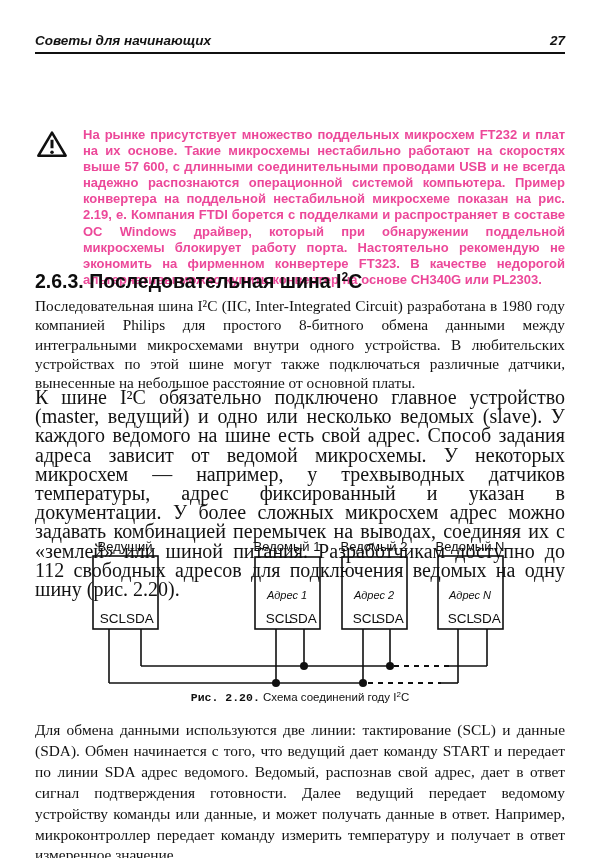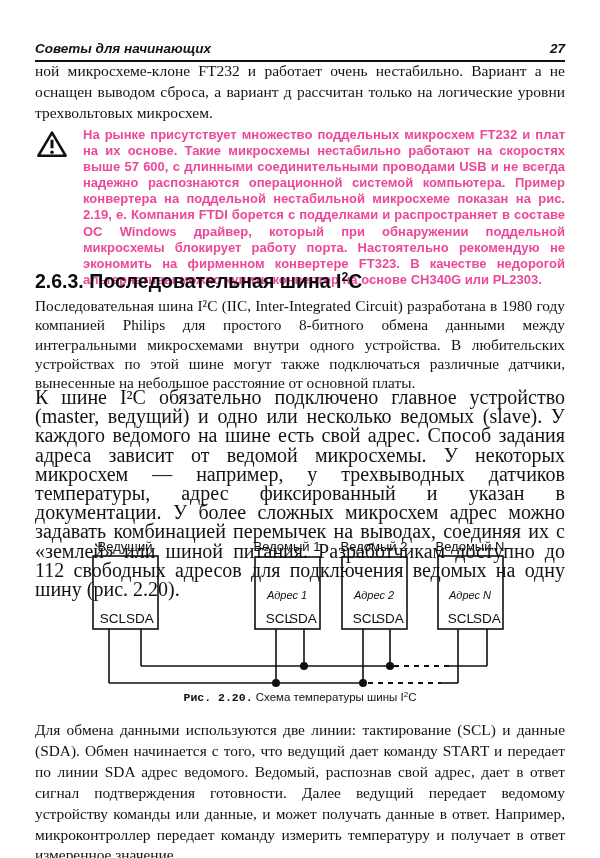--- a/index.html
+++ b/index.html
@@ -6,21 +6,21 @@
   .page{
     position:relative;
     width:600px;height:858px;
     background:#ffffff;
     overflow:hidden;
     color:#121212;
     font-family:"Liberation Serif", serif;
   }
   
   .running-header{
-    position:absolute;left:35px;top:41px;width:530px;
+    position:absolute;left:35px;top:33px;width:530px;
     display:flex;justify-content:space-between;align-items:baseline;
     font-family:"Liberation Sans", sans-serif;
     font-style:italic;font-weight:700;font-size:13.5px;
     border-bottom:2px solid #101010;
     padding-bottom:4px;
   }
   .para{
     position:absolute;left:35px;width:530px;
     text-align:justify;
   }
@@ -74,21 +74,20 @@
 </head>
 <body>
 
 <div class="page">
 
   <div class="running-header">
     <span>Советы для начинающих</span>
     <span>27</span>
   </div>
 
-  <div class="para p1">ной микросхеме-клоне FT232 и работает очень нестабильно. Вариант а не оснащен выводом сброса, а вариант д рассчитан только на логические уровни трехвольтовых микросхем.</div>
 
   <div class="warning">
     <svg class="icon" viewBox="0 0 34 30">
       <path d="M17 3 L31.5 27.5 L2.5 27.5 Z" fill="none" stroke="#101010" stroke-width="2.7" stroke-linejoin="round"></path>
       <line x1="17" y1="10.5" x2="17" y2="19.5" stroke="#101010" stroke-width="3.2"></line>
       <circle cx="17" cy="23.8" r="1.9" fill="#101010"></circle>
     </svg>
     <div class="wtext">На рынке присутствует множество поддельных микросхем FT232 и плат на их основе. Такие микросхемы нестабильно работают на скоростях выше 57 600, с длинными соединительными проводами USB и не всегда надежно распознаются операционной системой компьютера. Пример конвертера на поддельной нестабильной микросхеме показан на рис. 2.19, е. Компания FTDI борется с подделками и распространяет в составе ОС Windows драйвер, который при обнаружении поддельной микросхемы блокирует работу порта. Настоятельно рекомендую не экономить на фирменном конвертере FT323. В качестве недорогой альтернативы можно купить конвертер на основе CH340G или PL2303.</div>
   </div>
 
@@ -142,18 +141,18 @@
     <line x1="368" y1="145" x2="441" y2="145" stroke="#101010" stroke-width="1.8" stroke-dasharray="5,5"></line>
     <line x1="441" y1="145" x2="458" y2="145" stroke="#101010" stroke-width="1.6"></line>
 
     <circle cx="276" cy="145" r="4" fill="#101010"></circle>
     <circle cx="363" cy="145" r="4" fill="#101010"></circle>
     <circle cx="304" cy="128" r="4" fill="#101010"></circle>
     <circle cx="390" cy="128" r="4" fill="#101010"></circle>
   </svg>
 
   <div class="figure-caption">
-    <span class="cap-bold">Рис. 2.20.</span><span> Схема температуры шины I</span><span class="sup">2</span><span>C</span>
+    <span class="cap-bold">Рис. 2.20.</span><span> Схема соединений году I</span><span class="sup">2</span><span>C</span>
   </div>
 
   <div class="para p4">Для обмена данными используются две линии: тактирование (SCL) и данные (SDA). Обмен начинается с того, что ведущий дает команду START и передает по линии SDA адрес ведомого. Ведомый, распознав свой адрес, дает в ответ сигнал подтверждения готовности. Далее ведущий передает ведомому устройству команды или данные, и может получать данные в ответ. Например, микроконтроллер передает команду измерить температуру и получает в ответ измеренное значение.</div>
 
 </div>
 
 </body></html>

